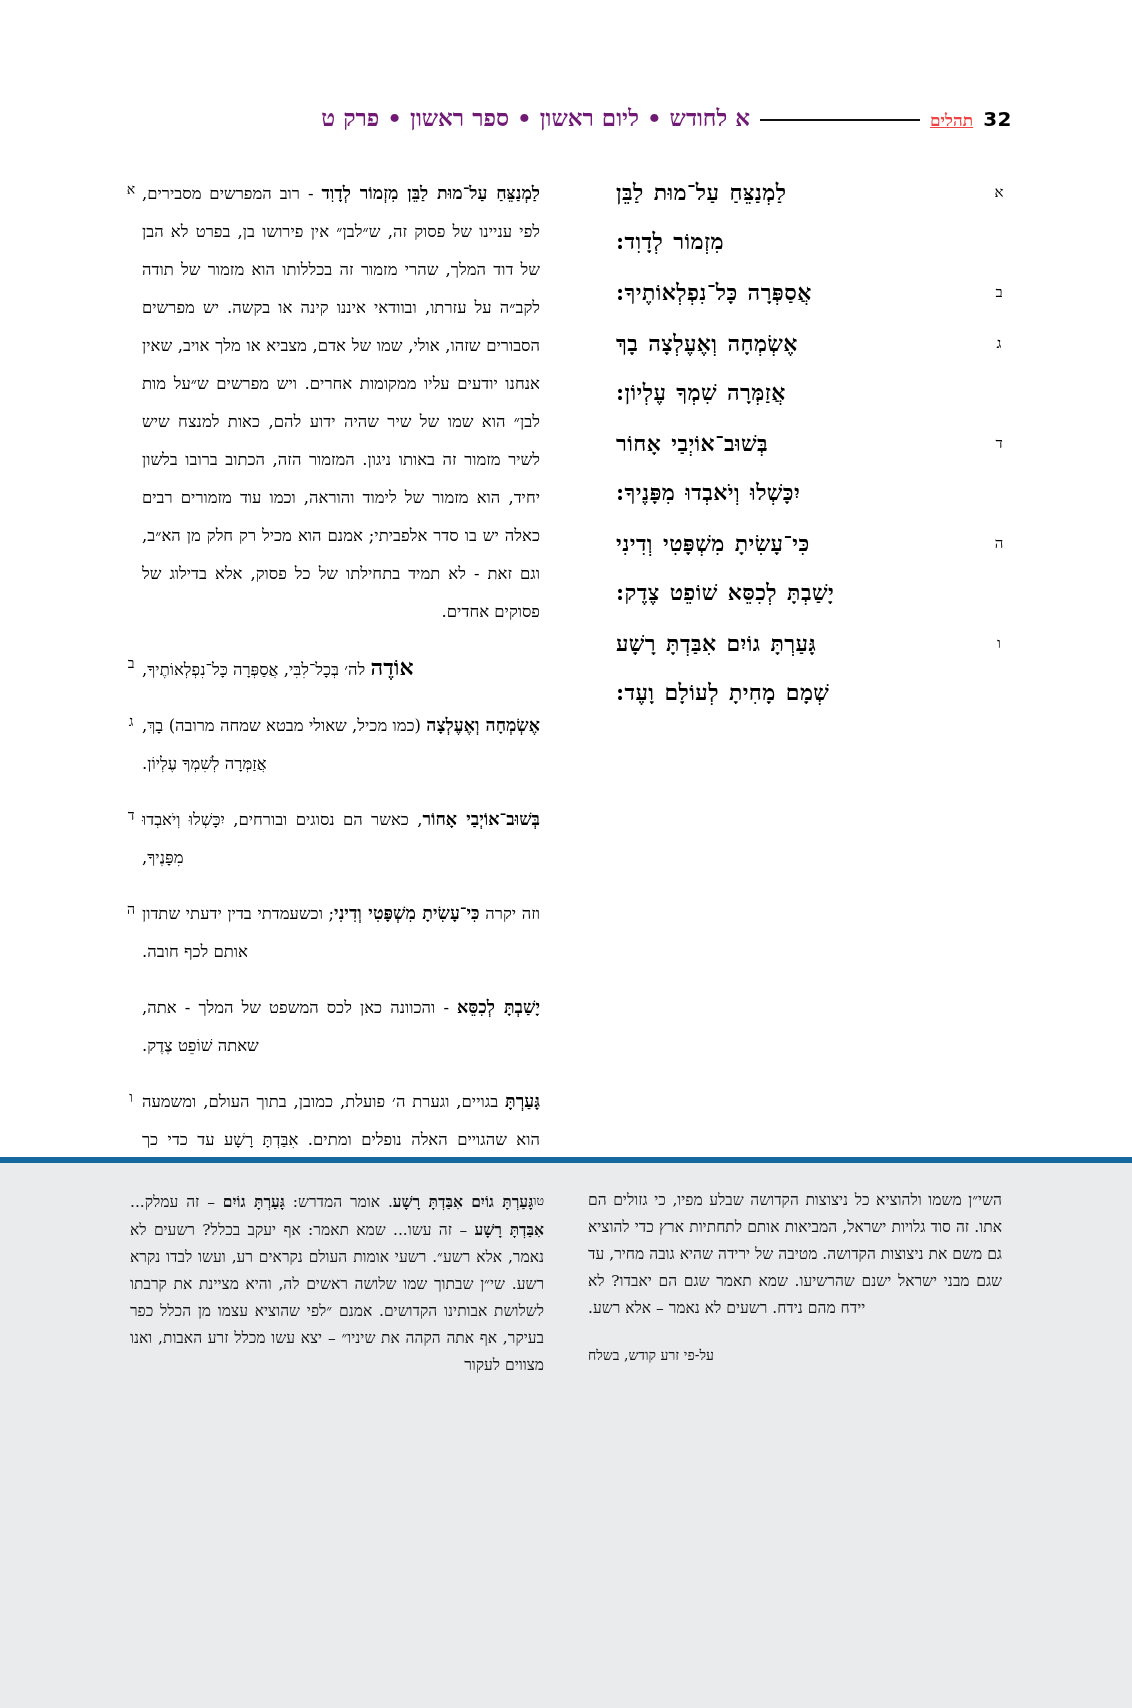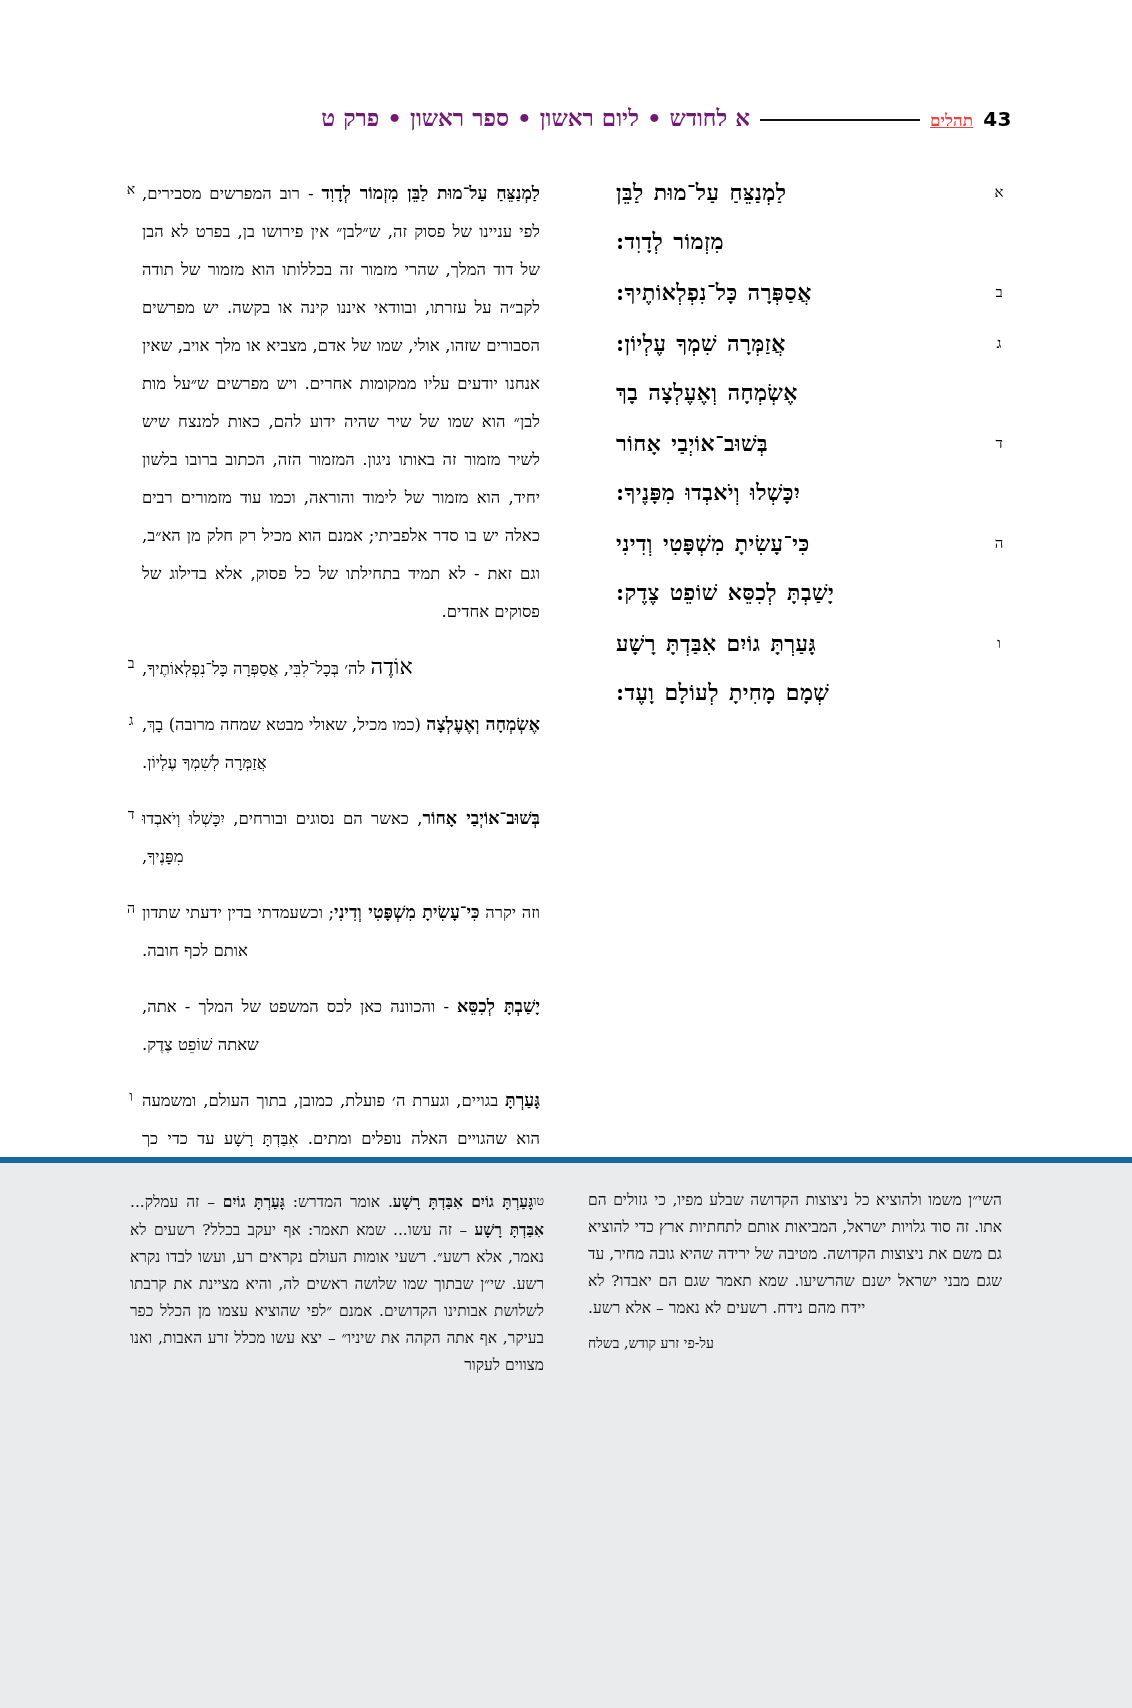--- a/index.html
+++ b/index.html
@@ -146,21 +146,21 @@
     text-align-last: left;
     direction: rtl;
     color: #000000;
   }
   .cmt-block .ctext.first-blk { text-align-last: right; }
   .lead {
     font-weight: 700;
     font-size: 17.5px;
   }
   .lead-big {
-    font-weight: 400;
+    font-weight: 700;
     font-size: 22px;
   }
   .quoted {
     font-weight: 400;
   }
 
   
   #footer-panel {
     position: absolute;
     left: 0;
@@ -192,34 +192,34 @@
   .foot-col.left-col { text-align-last: left; }
   .foot-col .fnum {
     font-family: "DejaVu Serif", "Liberation Serif", serif;
     font-size: 12.5px;
     vertical-align: 2px;
   }
   .foot-bold {
     font-weight: 700;
   }
   .foot-credit {
-    margin-top: 8px;
+    margin-top: 20px;
     font-size: 14px;
     text-align: left;
     direction: rtl;
     color: #111;
   }
 </style>
 </head>
 <body>
 
 <div id="page">
 
   <div id="header">
-    <span class="folio">43</span>
+    <span class="folio">32</span>
     <span class="hdr-book">תהלים</span>
     <span class="hdr-rule"></span>
     <span class="hdr-loc">א לחודש • ליום ראשון • ספר ראשון • פרק ט</span>
     <span class="hdr-spacer"></span>
   </div>
 
   <div id="body-area">
 
     <div id="scripture-col">
 
@@ -234,22 +234,22 @@
       <div class="verse">
         <span class="vnum">ב</span>
         <span class="vtext">
           <span class="ln">אֲסַפְּרָה כָּל־נִפְלְאוֹתֶיךָ:</span>
         </span>
       </div>
 
       <div class="verse">
         <span class="vnum">ג</span>
         <span class="vtext">
+          <span class="ln">אֶשְׂמְחָה וְאֶעֶלְצָה בָךְ</span>
           <span class="ln">אֲזַמְּרָה שִׁמְךָ עֶלְיוֹן:</span>
-          <span class="ln">אֶשְׂמְחָה וְאֶעֶלְצָה בָךְ</span>
         </span>
       </div>
 
       <div class="verse">
         <span class="vnum">ד</span>
         <span class="vtext">
           <span class="ln">בְּשׁוּב־אוֹיְבַי אָחוֹר</span>
           <span class="ln">יִכָּשְׁלוּ וְיֹאבְדוּ מִפָּנֶיךָ:</span>
         </span>
       </div>

